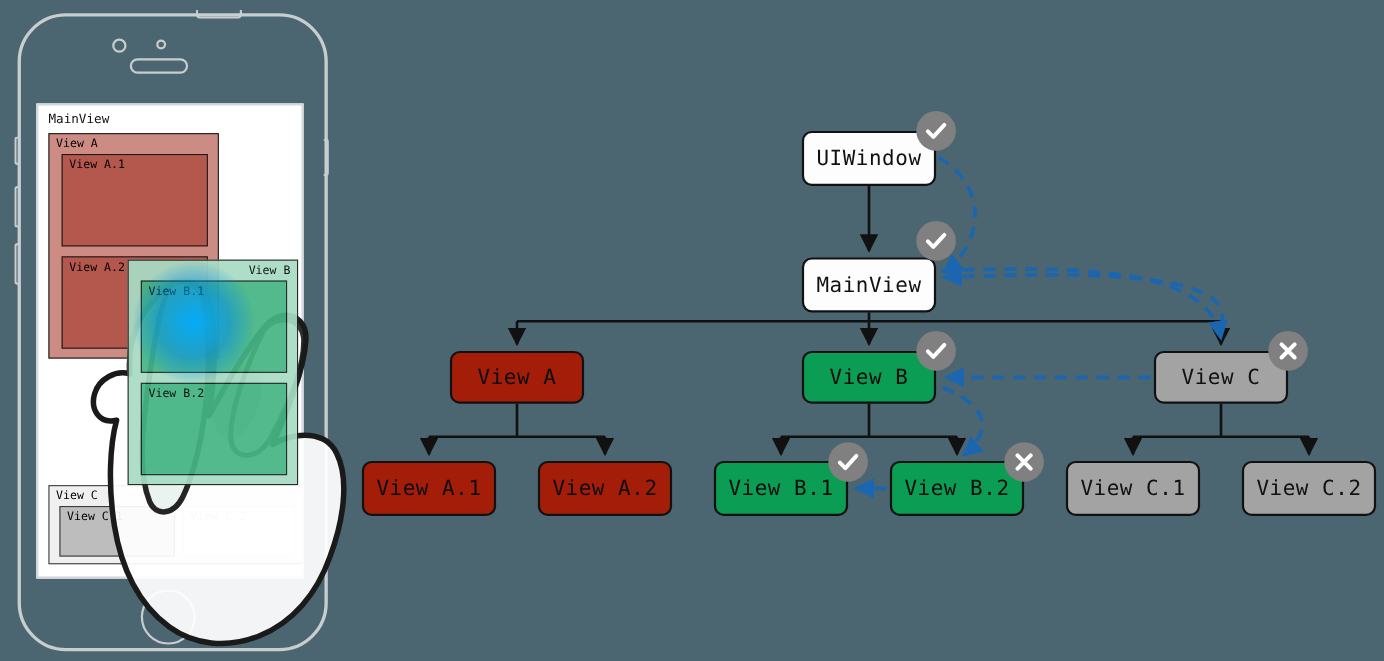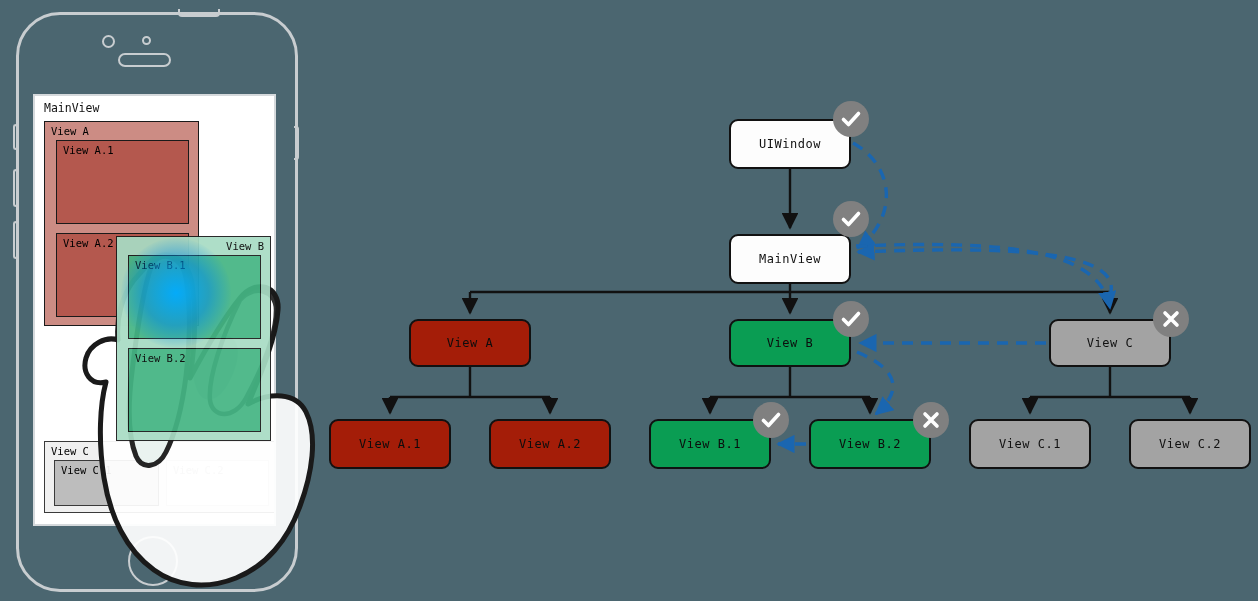--- a/index.html
+++ b/index.html
@@ -13,21 +13,21 @@
   #svg-layer{position:absolute;left:0;top:0;width:1258px;height:601px;}
 
   
   .node{
     position:absolute;
     box-sizing:border-box;
     border:2.5px solid #111;
     border-radius:9px;
     display:flex;align-items:center;justify-content:center;
     font-family:"DejaVu Sans Mono","Liberation Mono",monospace;
-    font-size:12px;
+    font-size:19px;
     letter-spacing:0.5px;
     color:#111;
     white-space:nowrap;
   }
   .node.white{background:#fdfdfd;}
   .node.red{background:#a41d08;color:#0d0d0d;}
   .node.green{background:#0a9d53;color:#0d0d0d;}
   .node.gray{background:#a3a3a3;color:#111;}
 
   

